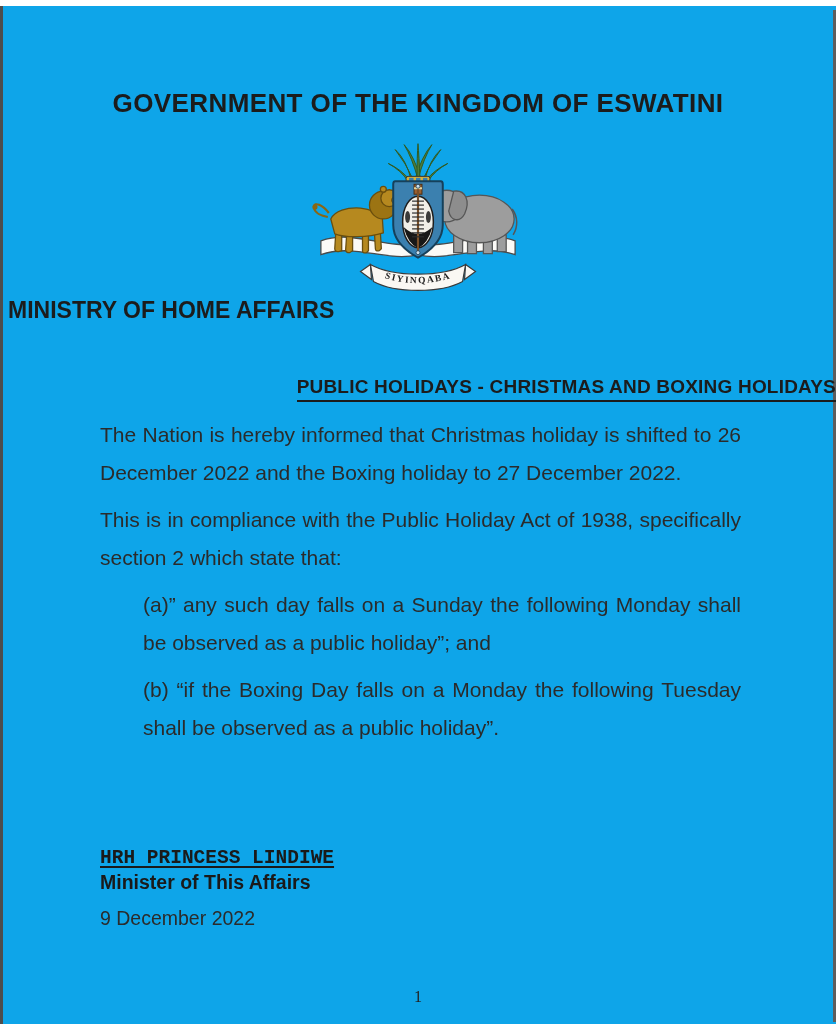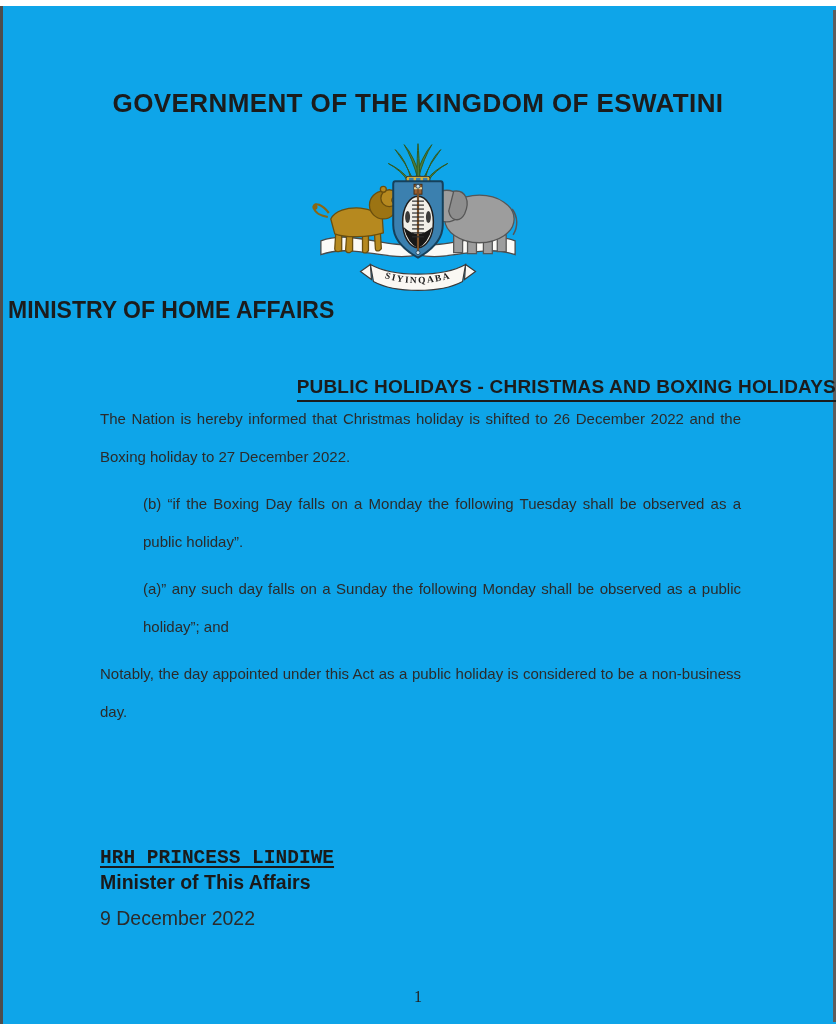--- a/index.html
+++ b/index.html
@@ -25,22 +25,22 @@
     position:absolute; top:335px; left:0; width:100%; text-align:center;
     font-size:21px; font-weight:700; color:#1c1c1c; margin:0;
   }
   .subject-wrap { position:absolute; top:370px; left:0; width:100%; text-align:right; margin:0; }
   .subject {
     display:inline-block; font-size:19px; font-weight:700; letter-spacing:0.2px; color:#1c1c1c;
     border-bottom:2px solid #1c1c1c; padding-bottom:2px;
   }
 
   .body-text {
-    position:absolute; top:394px; left:100px; width:641px;
-    font-size:15px; line-height:38px; text-align:justify; color:#2b2b2b;
+    position:absolute; top:410px; left:100px; width:641px;
+    font-size:21px; line-height:38px; text-align:justify; color:#2b2b2b;
   }
   .body-text p { margin:0 0 9px 0; }
   .body-text p.indent { padding-left:43px; }
 
   .signature { position:absolute; top:840px; left:100px; font-size:19.5px; font-weight:700; line-height:24px; color:#1a1a1a; }
   .sig-name { text-decoration:underline; text-decoration-thickness:2px; text-underline-offset:3px;font-family:Liberation Mono, monospace; }
 
   .date-line { position:absolute; top:901px; left:100px; font-size:19.5px; color:#2b2b2b; }
   .page-number {
     position:absolute; top:982px; left:0; width:100%; text-align:center;
@@ -141,23 +141,23 @@
     </g>
   </svg>
 
   <h2 class="ministry">MINISTRY OF HOME AFFAIRS</h2>
   <div class="subject-wrap">
     <span class="subject">PUBLIC HOLIDAYS - CHRISTMAS AND BOXING HOLIDAYS</span>
   </div>
 
   <div class="body-text">
     <p>The Nation is hereby informed that Christmas holiday is shifted to 26 December 2022 and the Boxing holiday to 27 December 2022.</p>
+    <p>This is in compliance with the Public Holiday Act of 1938, specifically section 2 which state that:</p>
+    <p class="indent">(a)” any such day falls on a Sunday the following Monday shall be observed as a public holiday”; and</p>
     <p class="indent">(b) “if the Boxing Day falls on a Monday the following Tuesday shall be observed as a public holiday”.</p>
-    <p class="indent">(a)” any such day falls on a Sunday the following Monday shall be observed as a public holiday”; and</p>
-    <p>Notably, the day appointed under this Act as a public holiday is considered to be a non-business day.</p>
   </div>
 
   <div class="signature">
     <div class="sig-name">HRH PRINCESS LINDIWE</div>
     <div>Minister of This Affairs</div>
   </div>
 
   <div class="date-line">9 December 2022</div>
 
   <div class="page-number">1</div>

